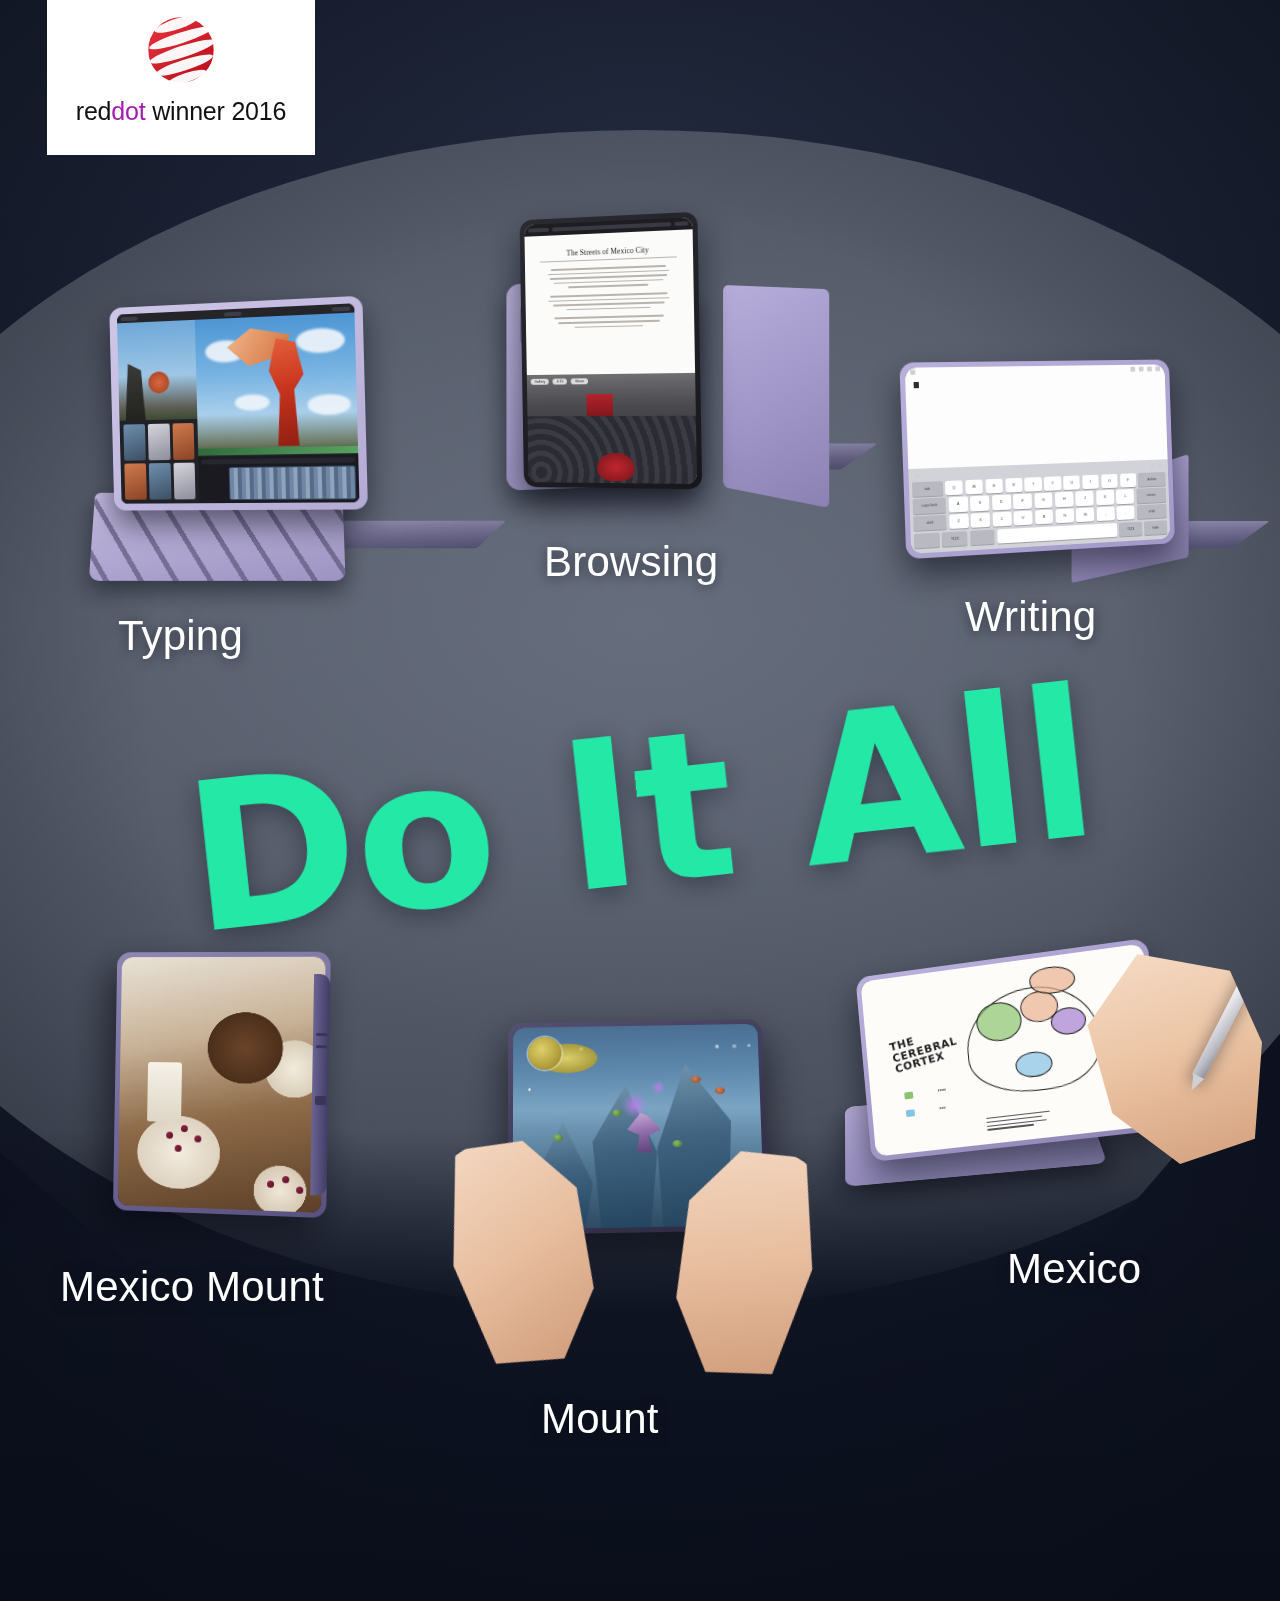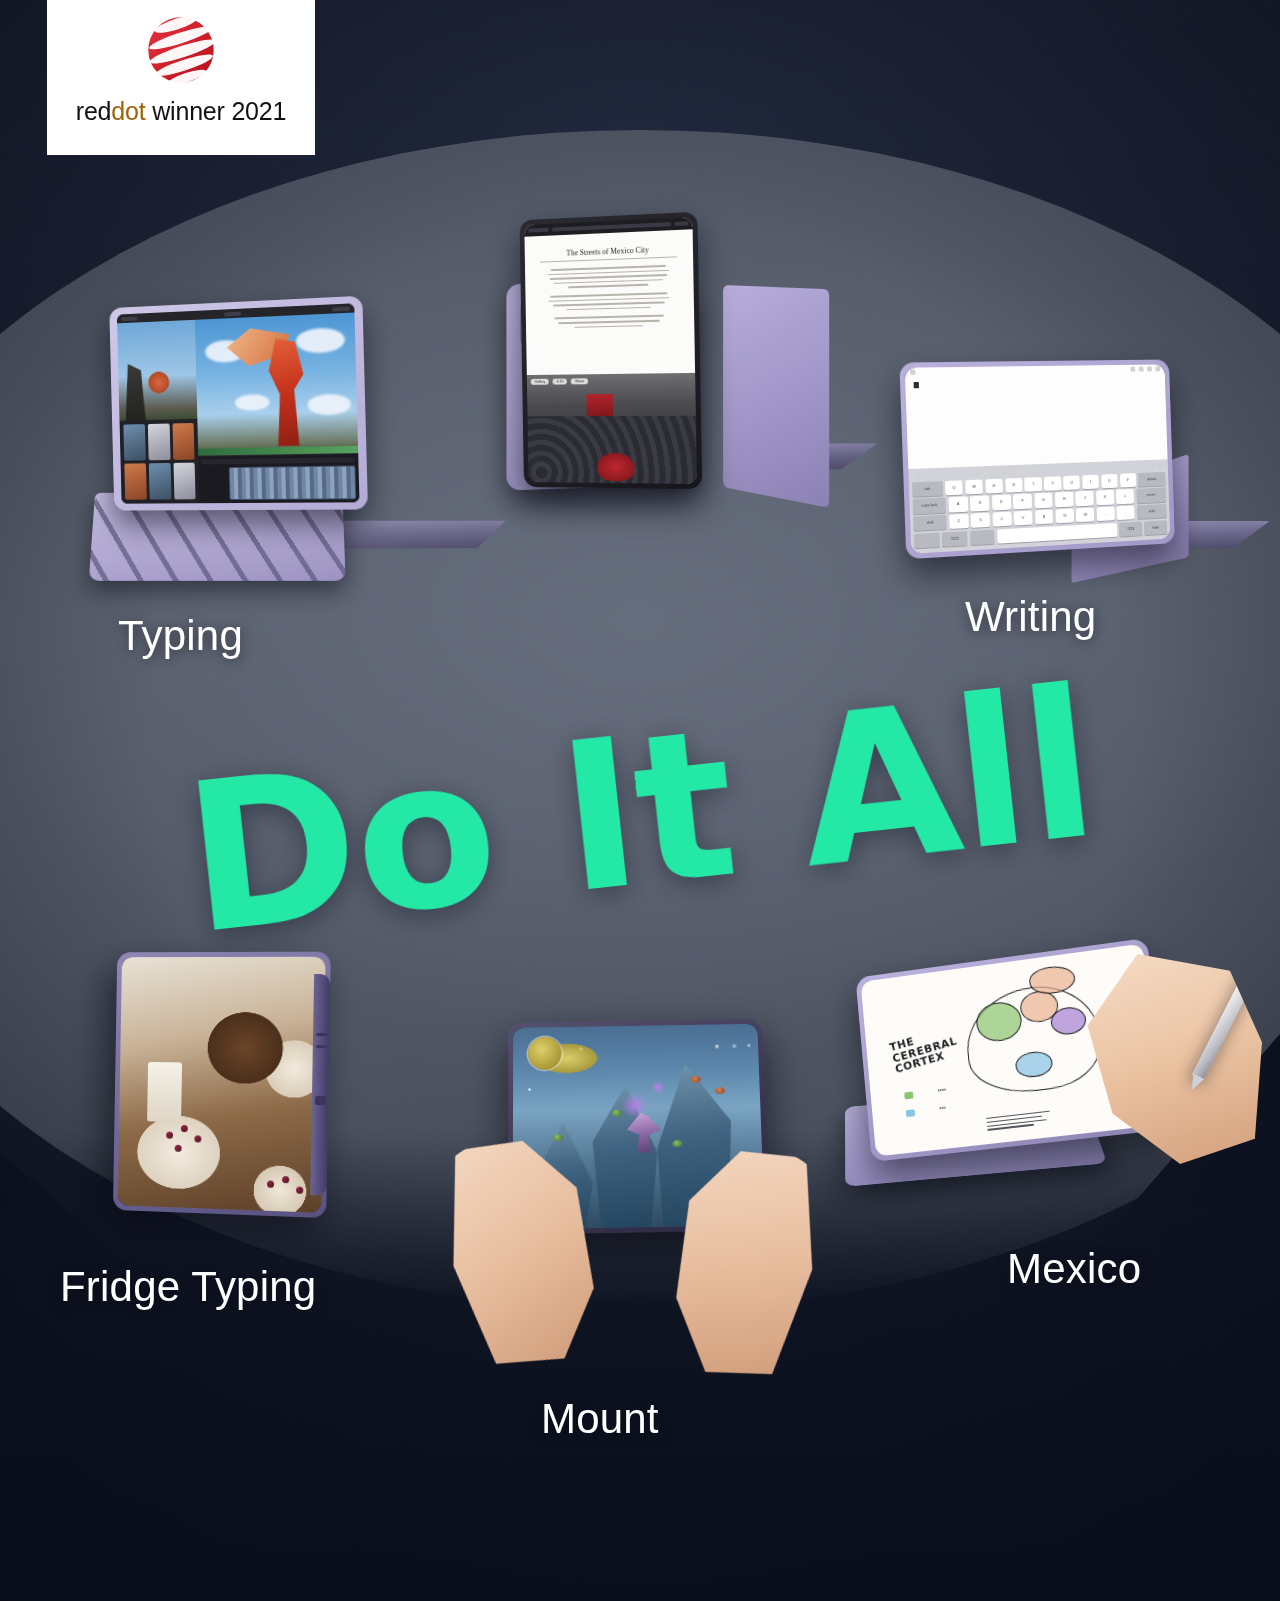--- a/index.html
+++ b/index.html
@@ -95,21 +95,21 @@
   }
   .reddot-sphere svg { display:block; width:76px; height:76px; }
   .reddot-text {
     margin-top: 9px;
     font-size: 25px;
     letter-spacing: -0.2px;
     color: #111111;
     font-family: "Liberation Sans", sans-serif;
     white-space: nowrap;
   }
-  .reddot-text .dot { color: #a16207; }
+  .reddot-text .dot { color: #a21caf; }
 
   
   .headline {
     position: absolute;
     left: 0; right: 0;
     top: 718px;
     text-align: center;
     z-index: 25;
     transform: rotate(-6.2deg);
   }
@@ -557,21 +557,21 @@
             <ellipse cx="44" cy="16" rx="30" ry="7" transform="rotate(-18 44 16)"></ellipse>
             <ellipse cx="50" cy="34" rx="44" ry="7" transform="rotate(-18 50 34)"></ellipse>
             <ellipse cx="52" cy="52" rx="46" ry="7.5" transform="rotate(-18 52 52)"></ellipse>
             <ellipse cx="54" cy="70" rx="40" ry="7" transform="rotate(-18 54 70)"></ellipse>
             <ellipse cx="58" cy="86" rx="26" ry="6" transform="rotate(-18 58 86)"></ellipse>
           </g>
         </g>
         <circle cx="50" cy="50" r="44" fill="none" stroke="#ffffff" stroke-width="2"></circle>
       </svg>
     </div>
-    <div class="reddot-text"><span>red</span><span class="dot">dot</span><span> winner 2021</span></div>
+    <div class="reddot-text"><span>red</span><span class="dot">dot</span><span> winner 2016</span></div>
   </div>
 
   <div class="scene s-viewing">
     <div class="stand"></div>
     <div class="case-front">
       <div class="vents"></div>
     </div>
     <div class="tablet tab">
       <div class="screen">
         <div class="vedit">
@@ -655,20 +655,21 @@
               <div class="photo-chip">Share</div>
             </div>
             <div class="banner"></div>
             <div class="crowd"></div>
             <div class="crowd-red"></div>
           </div>
         </div>
       </div>
     </div>
   </div>
+  <div class="label lbl-browsing">Browsing</div>
 
   <div class="scene s-typing">
     <div class="stand2"></div>
     <div class="stand"></div>
     <div class="tablet tab">
       <div class="screen">
         <div class="notes">
           <div class="notes-top">
             <div class="notes-ic"></div>
             <div style="display:flex;gap:4px;">
@@ -758,21 +759,21 @@
           <div class="berry" style="left:88%;top:90%;"></div>
         </div>
       </div>
       <div class="fridge-side">
         <div class="fridge-btn" style="top:58px;"></div>
         <div class="fridge-btn" style="top:70px;"></div>
         <div class="fridge-btn" style="top:120px;height:9px;"></div>
       </div>
     </div>
   </div>
-  <div class="label lbl-fridge">Fridge Typing</div>
+  <div class="label lbl-fridge">Mexico Mount</div>
 
   <div class="scene s-gaming">
     <div class="tablet tab">
       <div class="screen">
         <div class="game">
           <div class="minimap"></div>
           <div class="hud" style="left:6%;top:30%;">◆</div>
           <div class="hud" style="left:27%;top:10%;">◎</div>
           <div class="hud" style="right:16%;top:10%;">▦</div>
           <div class="hud" style="right:9%;top:10%;">▤</div>

